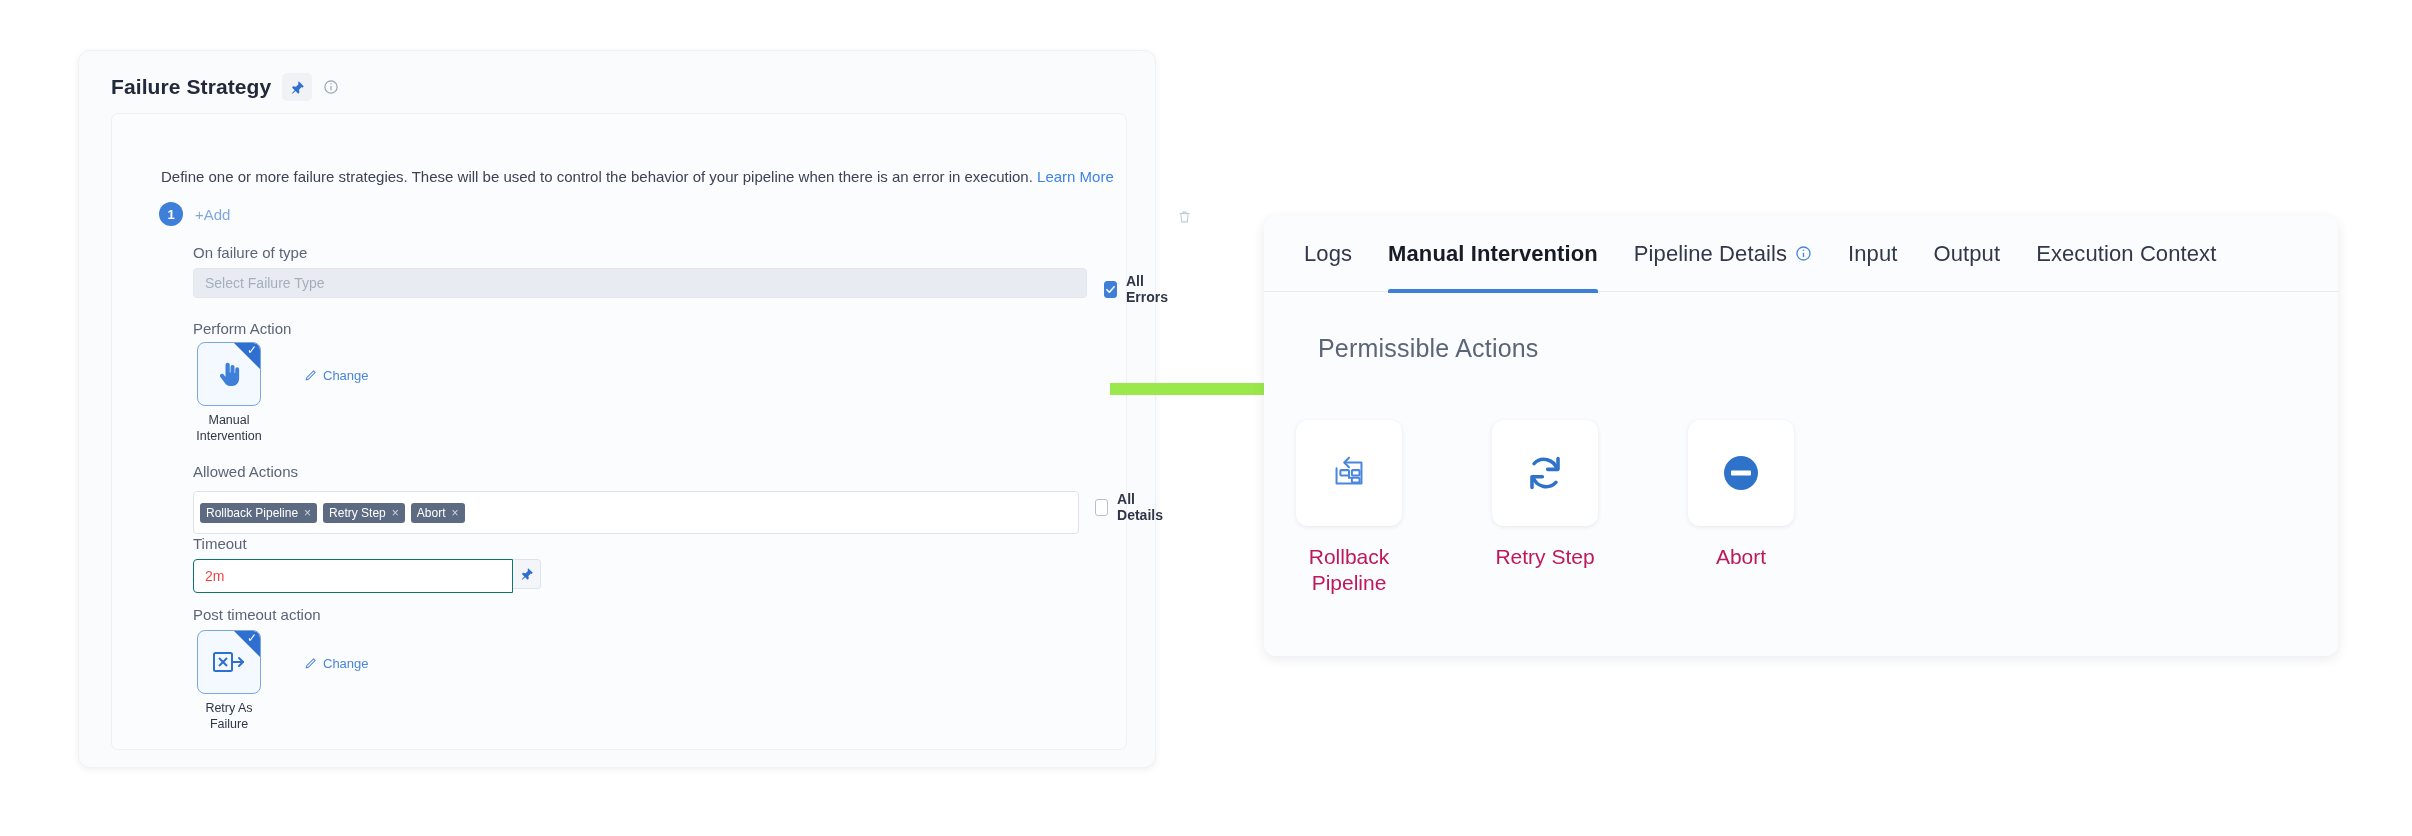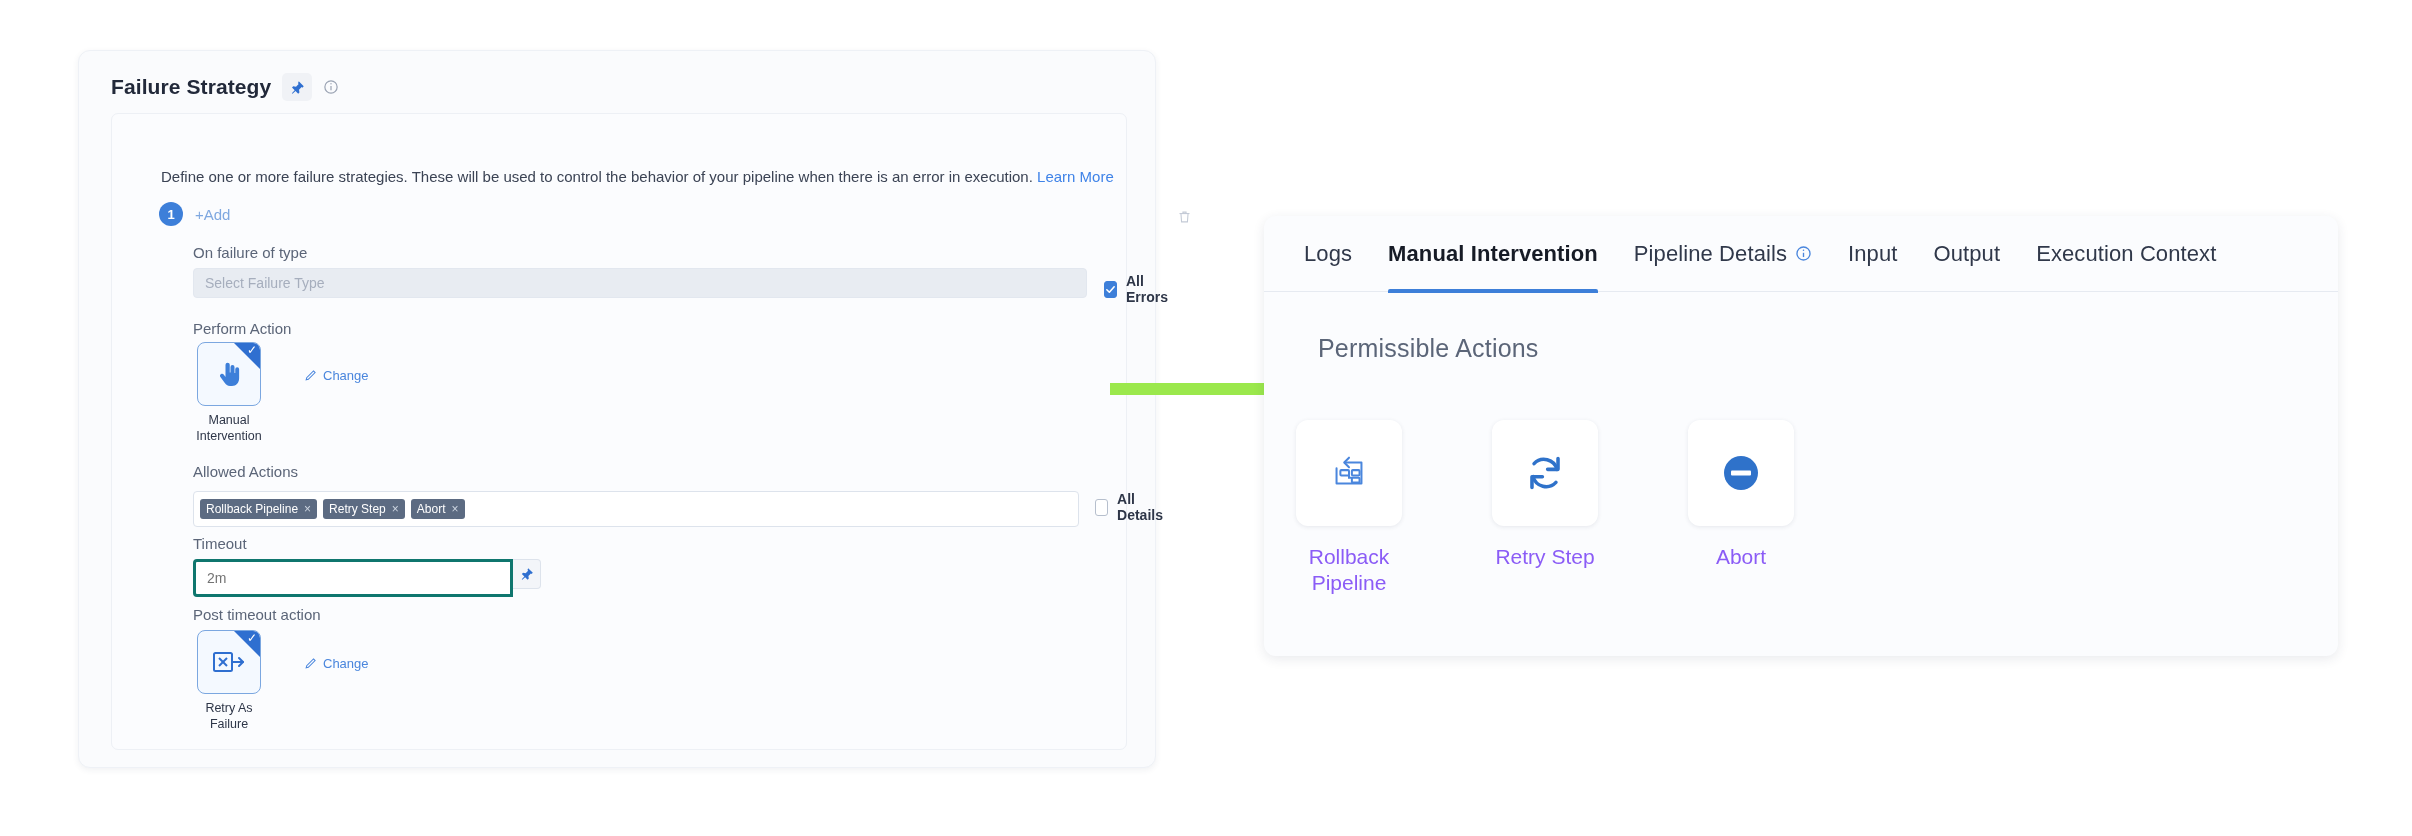--- a/index.html
+++ b/index.html
@@ -122,40 +122,40 @@
   .change-link {
     position: absolute; display: flex; align-items: center; gap: 6px;
     color: #4a86dd; font-size: 13px;
   }
   .cl-manual { left: 225px; top: 317px; }
   .cl-mark   { left: 225px; top: 605px; }
 
   
   .tag-input {
     position: absolute; left: 114px; top: 440px;
-    width: 886px; height: 36px;
+    width: 886px; height: 43px;
     background: #fff; border: 1px solid #dde3ec; border-radius: 4px;
     display: flex; align-items: center; gap: 6px; padding: 0 6px;
   }
   .tag {
     height: 20px; background: #5c6b82; border-radius: 3px;
     display: flex; align-items: center; gap: 6px; padding: 0 6px;
     color: #fff; font-size: 12px; white-space: nowrap;
   }
   .tag .x { color: #cdd5e1; font-size: 12px; cursor: pointer; line-height: 1; }
 
   .timeout-box {
     position: absolute; left: 114px; top: 508px;
     display: flex; align-items: stretch;
   }
   .timeout-in {
     width: 320px; height: 30px;
-    background: #fff; border: 3px solid #0f766e; border-radius: 4px 0 0 4px;
+    background: #fff; border: 1px solid #0f766e; border-radius: 4px 0 0 4px;
     display: flex; align-items: center; padding: 16px 11px;
-    font-size: 14px; color: #737373;
+    font-size: 14px; color: #ef4444;
   }
   .timeout-pin {
     width: 28px; height: 30px;
     background: #f3f5f9; border: 1px solid #dde3ec; border-left: none;
     border-radius: 0 4px 4px 0;
     display: flex; align-items: center; justify-content: center;
   }
 
   
   .arrow { position: absolute; left: 1110px; top: 372px; }
@@ -193,21 +193,21 @@
     display: flex; gap: 90px;
   }
   .pa-item { width: 106px; display: flex; flex-direction: column; align-items: center; }
   .pa-tile {
     width: 106px; height: 106px; background: #fff; border-radius: 12px;
     box-shadow: 0 1px 4px rgba(40,50,80,.10);
     display: flex; align-items: center; justify-content: center;
   }
   .pa-lbl {
     margin-top: 18px; text-align: center;
-    font-size: 21px; color: #8b5cf6; line-height: 1.25; width: 130px;
+    font-size: 21px; color: #be185d; line-height: 1.25; width: 130px;
   }
 </style>
 </head>
 <body>
 
 <div class="stage">
 
   <div class="left-card">
 
     <div class="card-head">

